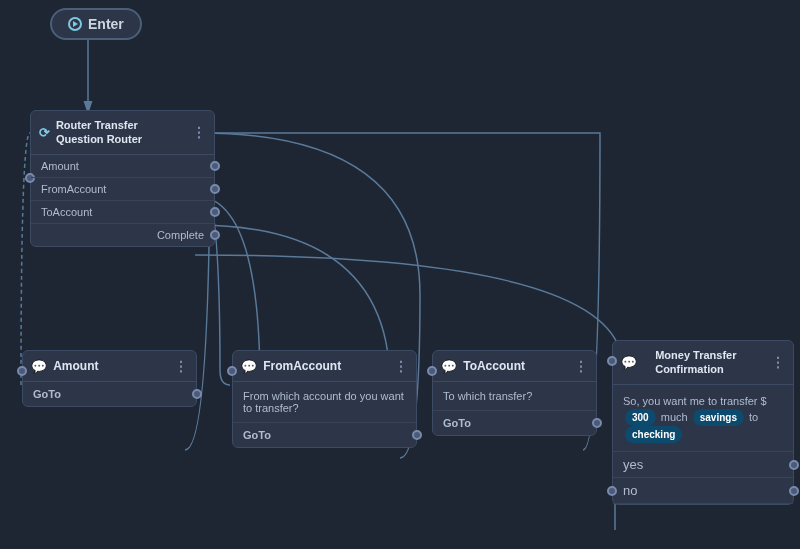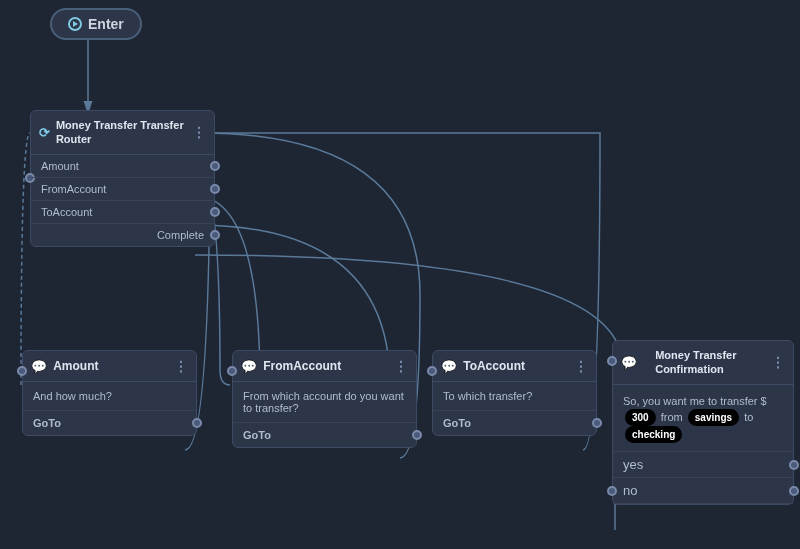--- a/index.html
+++ b/index.html
@@ -148,21 +148,21 @@
     
     .confirmation-node .confirm-body {
       padding: 8px 10px;
       font-size: 11px;
       color: #b0bcd0;
       border-bottom: 1px solid #3a4257;
       line-height: 1.5;
     }
     .tag {
       display: inline-block;
-      background: #000000;
+      background: #0c4a6e;
       color: #fff;
       border-radius: 10px;
       padding: 1px 7px;
       font-size: 10px;
       font-weight: 600;
       margin: 0 2px;
     }
     .yes-row, .no-row {
       padding: 5px 10px;
       border-bottom: 1px solid #3a4257;
@@ -209,21 +209,21 @@
 
   <div class="enter-node" style="left:50px; top:8px;">
     <div class="play-icon"></div>
     <span>Enter</span>
   </div>
 
   <div class="node" style="left:30px; top:110px; width:185px;">
     <div class="router-port-left"></div>
     <div class="node-header">
       <span class="icon">⟳</span>
-      <span style="font-size:11px; line-height:1.3;">Money Transfer Transfer Router</span>
+      <span style="font-size:11px; line-height:1.3;">Router Transfer Question Router</span>
       <span class="menu-icon">⋮</span>
     </div>
     <div class="node-item">
       <span>Amount</span>
       <div class="port-out"></div>
     </div>
     <div class="node-item">
       <span>FromAccount</span>
       <div class="port-out"></div>
     </div>
@@ -237,23 +237,20 @@
     </div>
   </div>
 
   <div class="node question-node" style="left:22px; top:350px; width:175px;">
     <div class="port-in" style="top:20px;"></div>
     <div class="node-header">
       <span class="icon">💬</span>
       <span>Amount</span>
       <span class="menu-icon">⋮</span>
     </div>
-    <div class="node-body">
-      <span>And how much?</span>
-    </div>
     <div class="goto-row">
       <span>GoTo</span>
       <div class="port-out"></div>
     </div>
   </div>
 
   <div class="node question-node" style="left:232px; top:350px; width:185px;">
     <div class="port-in" style="top:20px;"></div>
     <div class="node-header">
       <span class="icon">💬</span>
@@ -287,21 +284,21 @@
 
   <div class="node confirmation-node" style="left:612px; top:340px; width:182px;">
     <div class="port-in" style="top:20px;"></div>
     <div class="node-header">
       <span class="icon">💬</span>
       <span style="font-size:11px; line-height:1.3;margin-left:12px;">Money Transfer Confirmation</span>
       <span class="menu-icon">⋮</span>
     </div>
     <div class="confirm-body">
       <span>So, you want me to transfer $</span><span class="tag">300</span>
-      <span>from</span>
+      <span>much</span>
       <span class="tag">savings</span>
       <span>to</span>
       <span class="tag">checking</span>
     </div>
     <div class="yes-row">
       <span>yes</span>
       <div class="port-out"></div>
     </div>
     <div class="no-row">
       <span>no</span>

